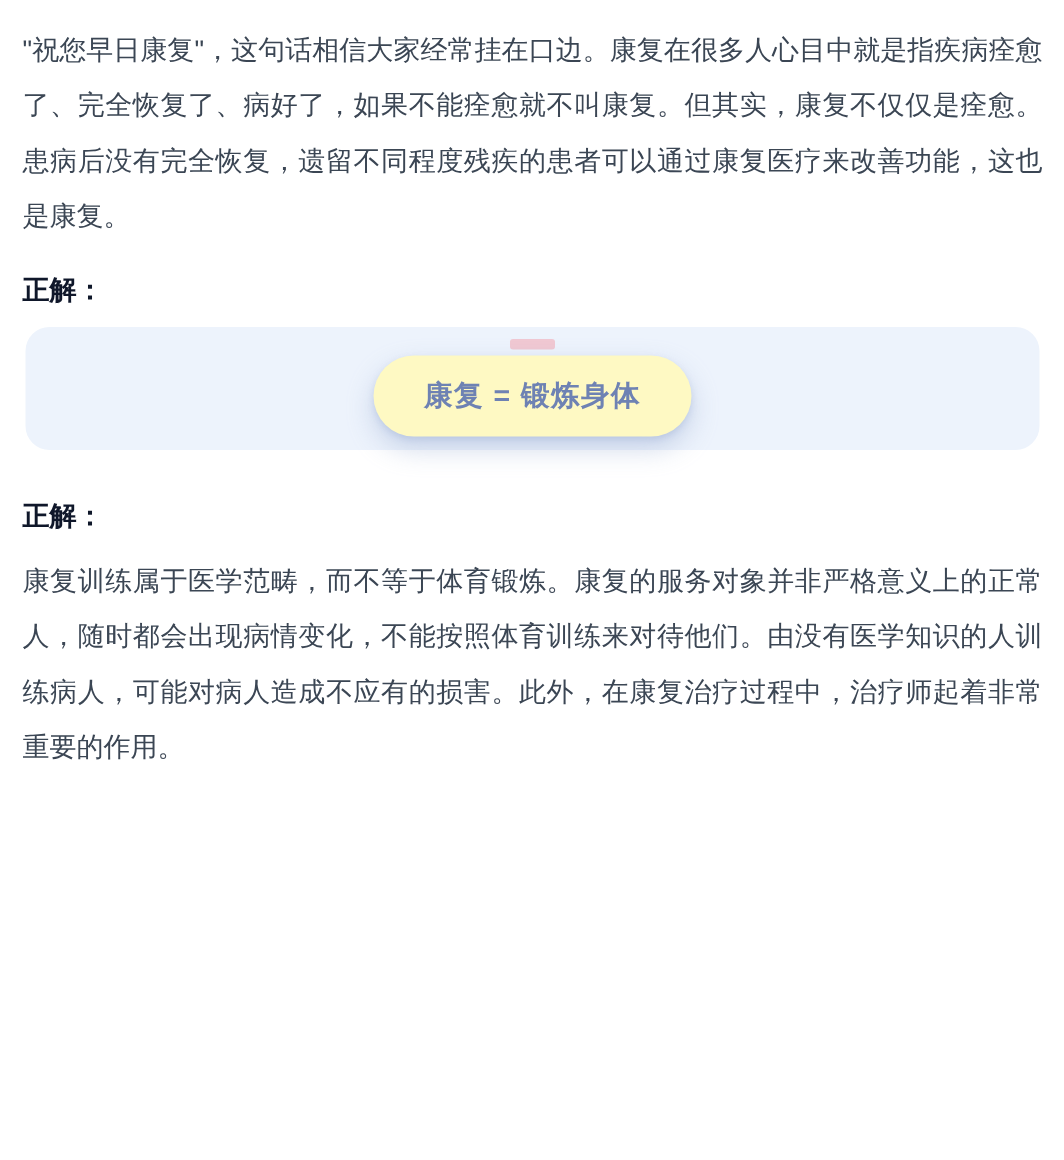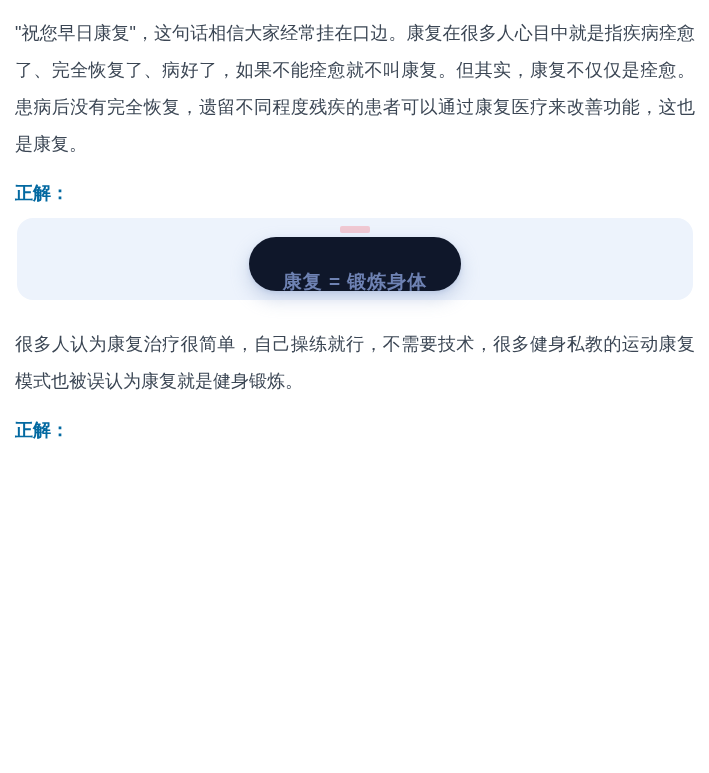--- a/index.html
+++ b/index.html
@@ -20,21 +20,21 @@
     color: #3b4654;
     font-size: 18px;
     line-height: 37px;
     text-align: justify;
   }
   .para {
     margin: 0 0 12px 0;
   }
   .heading-red {
     margin: 0 0 6px 0;
-    color: #0369a1;
+    color: #0f172a;
     font-weight: 700;
   }
   .myth-card {
     box-sizing: border-box;
     height: 82px;
     margin: 2px 2px 26px 2px;
     background: #edf3fc;
     border-radius: 16px;
     display: flex;
     flex-direction: column;
@@ -44,26 +44,26 @@
     width: 30px;
     height: 7px;
     margin-top: 8px;
     border-radius: 2px;
     background: #f0c8d2;
   }
   .myth-pill {
     margin-top: 4px;
     height: 54px;
     padding: 0 34px;
-    background: #0f172a;
+    background: #fef9c3;
     border-radius: 27px;
     box-shadow: 0 8px 18px rgba(148, 168, 208, 0.45),
                 0 2px 4px rgba(148, 168, 208, 0.30);
     display: flex;
-    align-items: flex-end;
+    align-items: center;
     justify-content: center;
   }
   .myth-pill-label {
     color: #6e82b3;
     font-weight: 700;
     font-size: 19px;
     line-height: 1;
     letter-spacing: 1px;
     text-align: center;
   }
@@ -78,18 +78,18 @@
   <p class="heading-red">正解：</p>
 
 
   <div class="myth-card">
     <div class="accent-bar"></div>
     <div class="myth-pill">
       <span class="myth-pill-label">康复 = 锻炼身体</span>
     </div>
   </div>
 
-  <p class="para">很多人认为康复治疗很简单，自己操练就行，不需要技术，很多健身私教的运动康复模式也被误认为康复就是健身锻炼。</p>
 
   <p class="heading-red">正解：</p>
 
+  <p class="para">康复训练属于医学范畴，而不等于体育锻炼。康复的服务对象并非严格意义上的正常人，随时都会出现病情变化，不能按照体育训练来对待他们。由没有医学知识的人训练病人，可能对病人造成不应有的损害。此外，在康复治疗过程中，治疗师起着非常重要的作用。</p>
 
 </div>
 
 </body></html>

